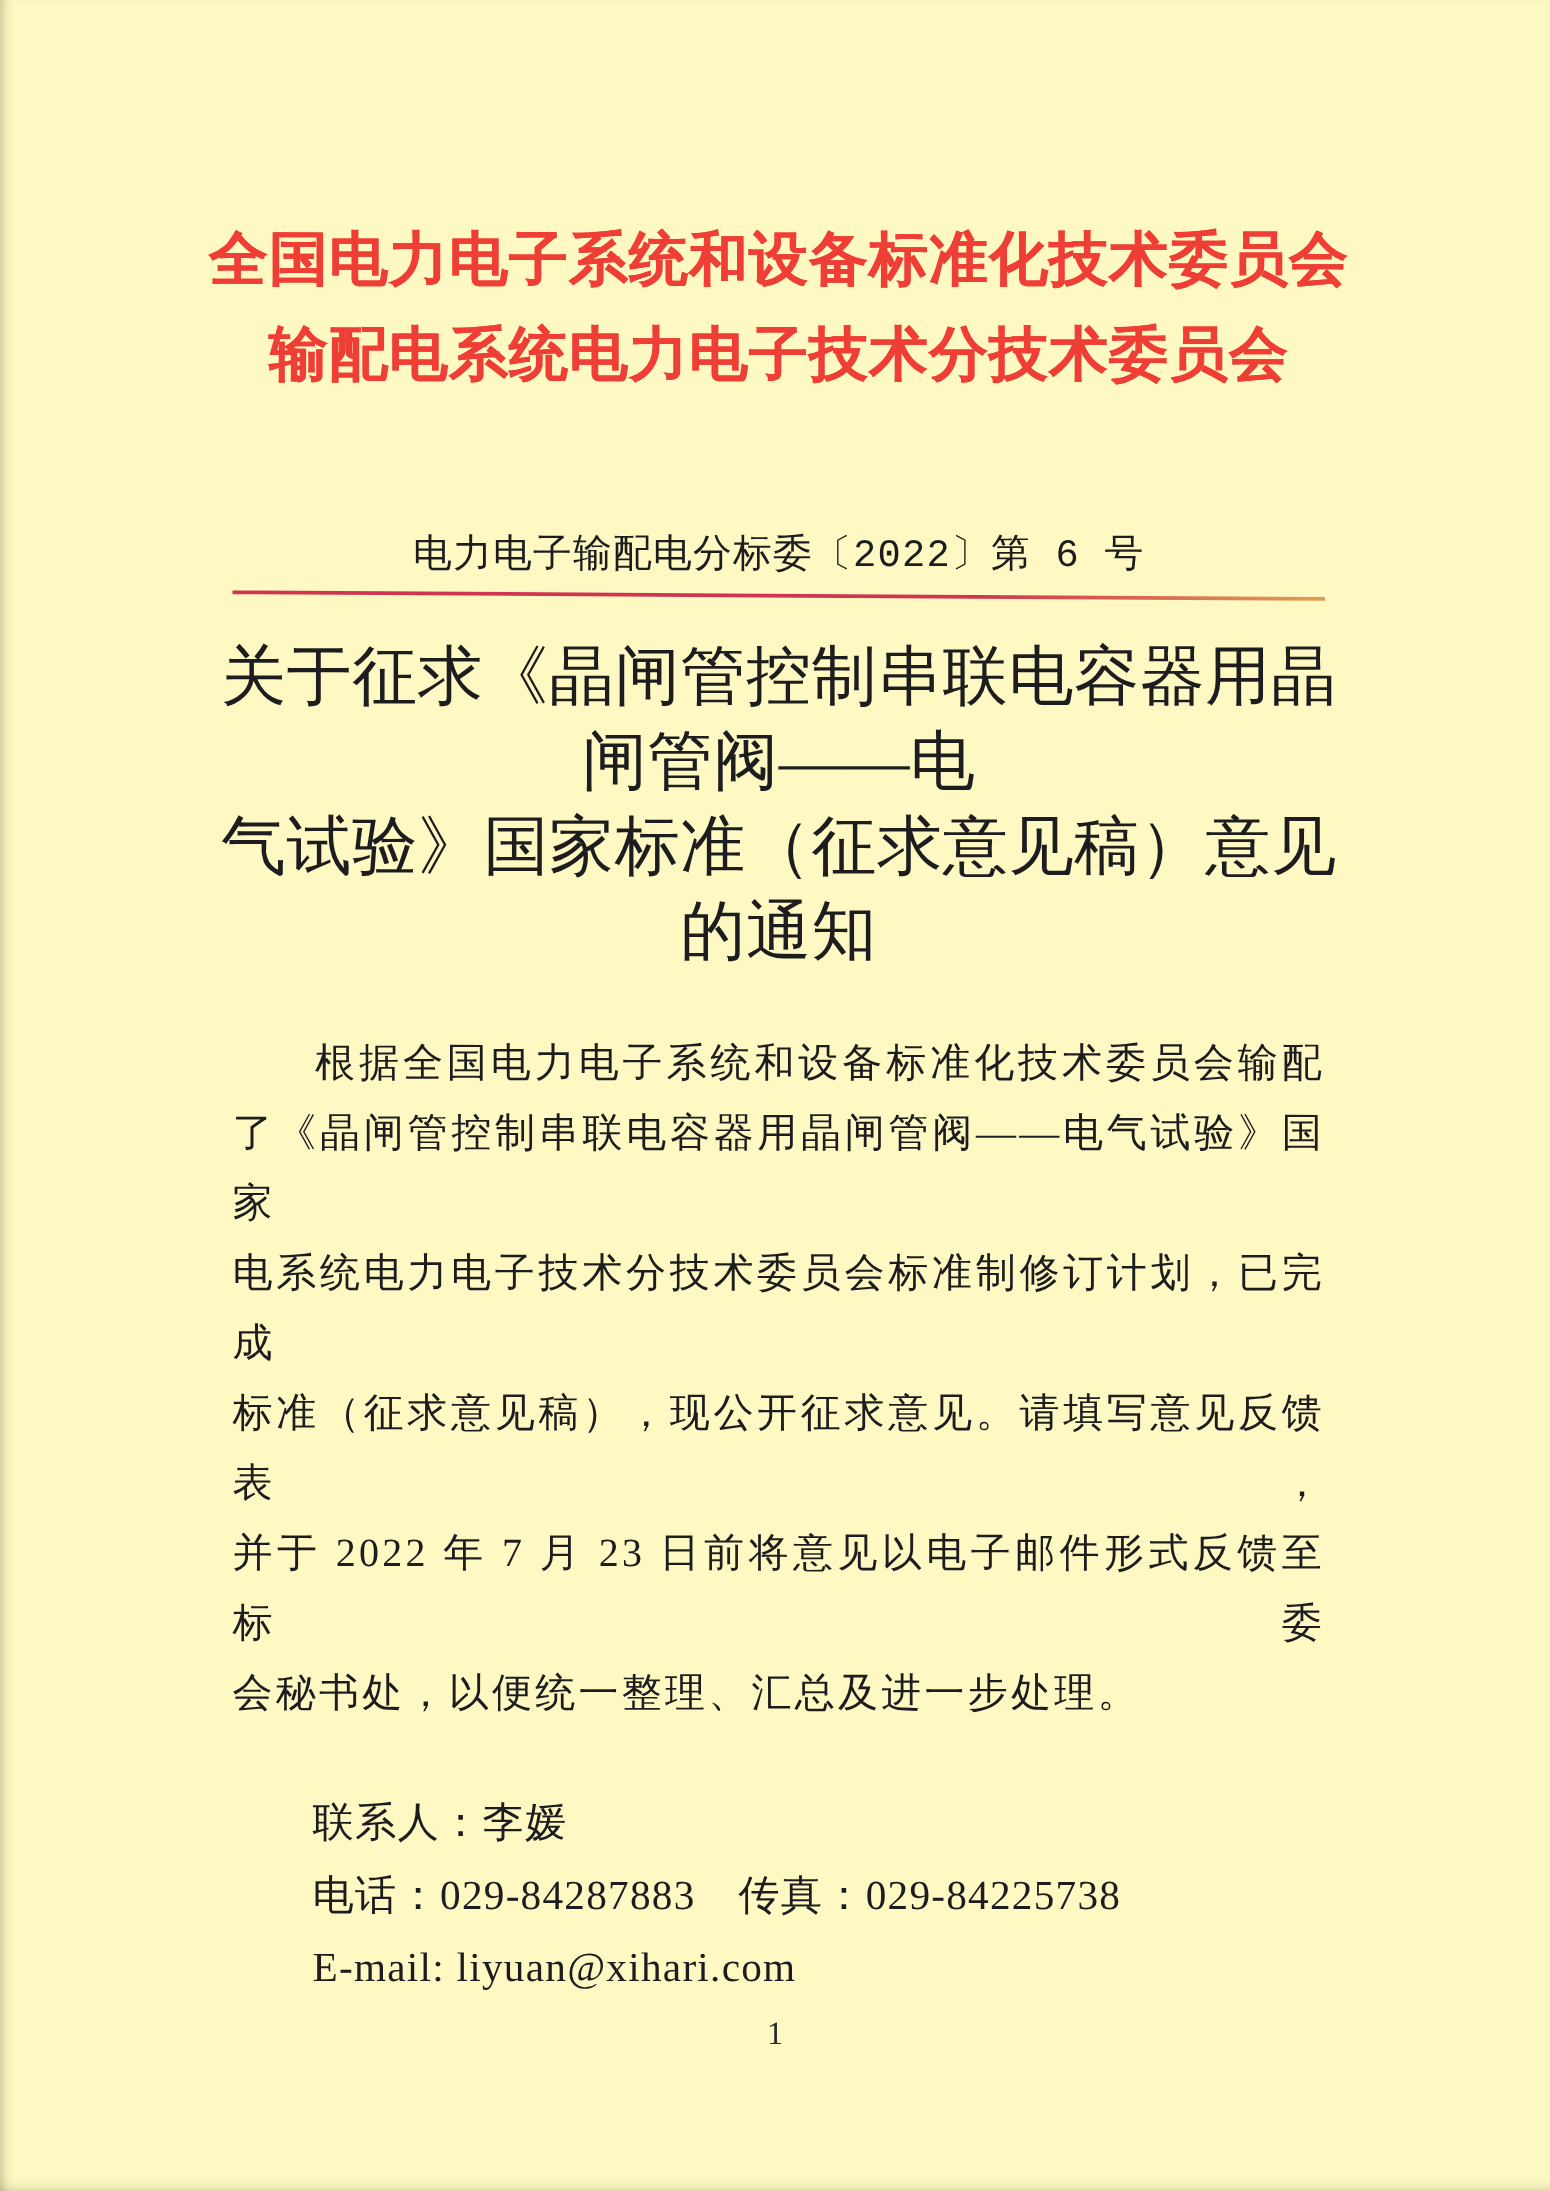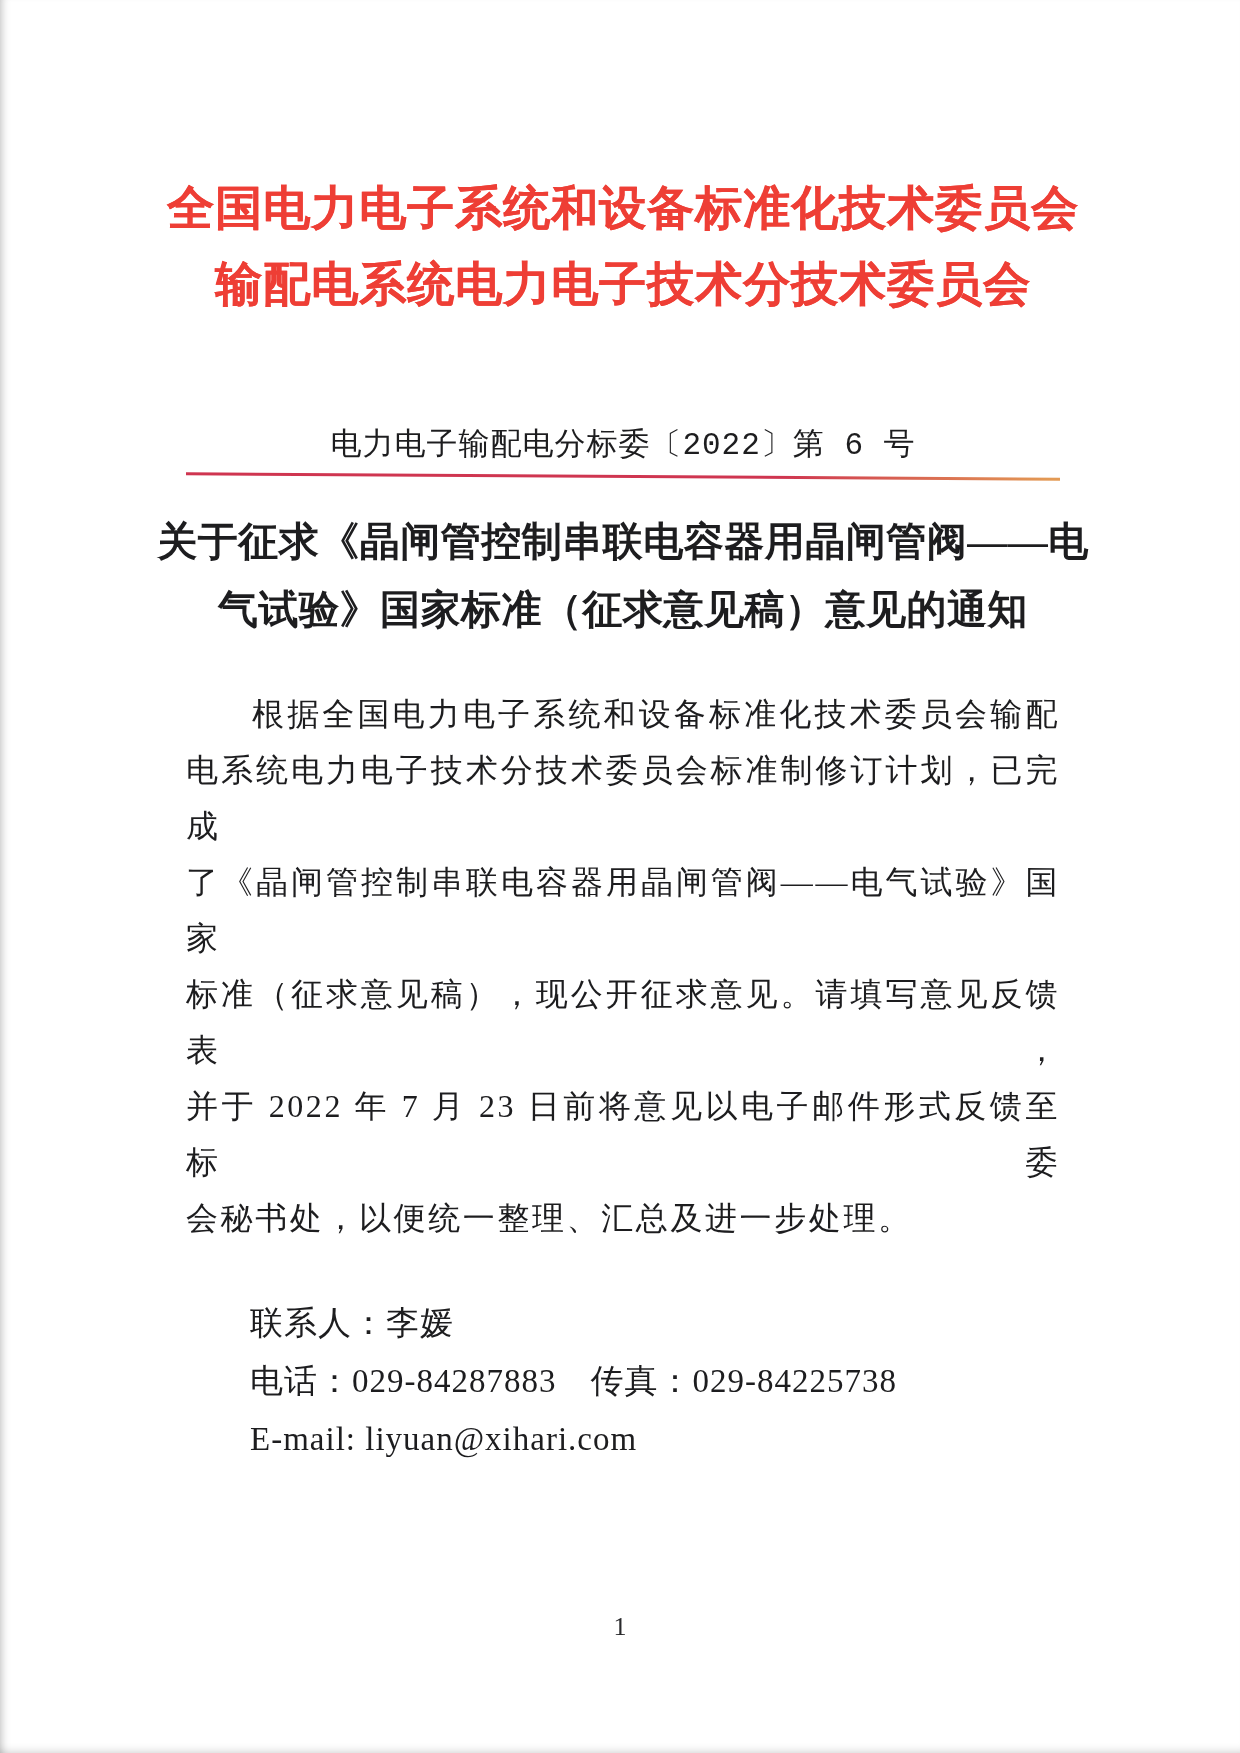--- a/index.html
+++ b/index.html
@@ -7,21 +7,21 @@
     --rule-red:#cf3550;
     --rule-orange:#e39a54;
     --ink:#1d1d1f;
   }
   *{margin:0;padding:0;box-sizing:border-box;}
   html,body{background:#9a9a9a;}
   .page{
     position:relative;
     width:1240px;height:1753px;
     margin:0 auto;
-    background:#ffffff;
+    background:#fef9c3;
     font-family:"Liberation Serif","DejaVu Serif",serif;
     color:var(--ink);
     padding:0 180px 0 186px;
     overflow:hidden;
     box-shadow:inset 9px 0 10px -8px rgba(0,0,0,.28), inset 0 -9px 10px -8px rgba(0,0,0,.18);
   }
   .org-header{
     padding-top:170px;
     text-align:center;
     color:var(--header-red);
@@ -43,23 +43,23 @@
   .red-rule{
     margin-top:8px;
     height:3px;
     width:100%;
     background:linear-gradient(90deg,var(--rule-red) 0%,var(--rule-red) 68%,var(--rule-orange) 99%);
     transform:rotate(0.35deg);
   }
   .doc-title{
     margin:30px -30px 0;
     text-align:center;
-    font-size:40px;
+    font-size:52px;
     line-height:68px;
-    font-weight:700;
+    font-weight:400;
     letter-spacing:0.5px;
   }
   .body-block{
     margin-top:42px;
     font-size:32px;
     line-height:56px;
     letter-spacing:2.6px;
   }
   .body-line{text-align:left;}
   .body-line.fill{text-align:justify;text-align-last:justify;}
@@ -102,22 +102,22 @@
 
   <div class="red-rule"></div>
 
   <div class="doc-title">
     <div>关于征求《晶闸管控制串联电容器用晶闸管阀——电</div>
     <div>气试验》国家标准（征求意见稿）意见的通知</div>
   </div>
 
   <div class="body-block">
     <div class="body-line indent fill">根据全国电力电子系统和设备标准化技术委员会输配</div>
+    <div class="body-line fill">了《晶闸管控制串联电容器用晶闸管阀——电气试验》国家</div>
     <div class="body-line fill">电系统电力电子技术分技术委员会标准制修订计划，已完成</div>
-    <div class="body-line fill">了《晶闸管控制串联电容器用晶闸管阀——电气试验》国家</div>
     <div class="body-line fill">标准（征求意见稿），现公开征求意见。请填写意见反馈表，</div>
     <div class="body-line fill">并于 2022 年 7 月 23 日前将意见以电子邮件形式反馈至标委</div>
     <div class="body-line">会秘书处，以便统一整理、汇总及进一步处理。</div>
   </div>
 
   <div class="contact-block">
     <div>联系人：李媛</div>
     <div>
       <span>电话：029-84287883</span><span class="contact-fax">传真：029-84225738</span>
     </div>

